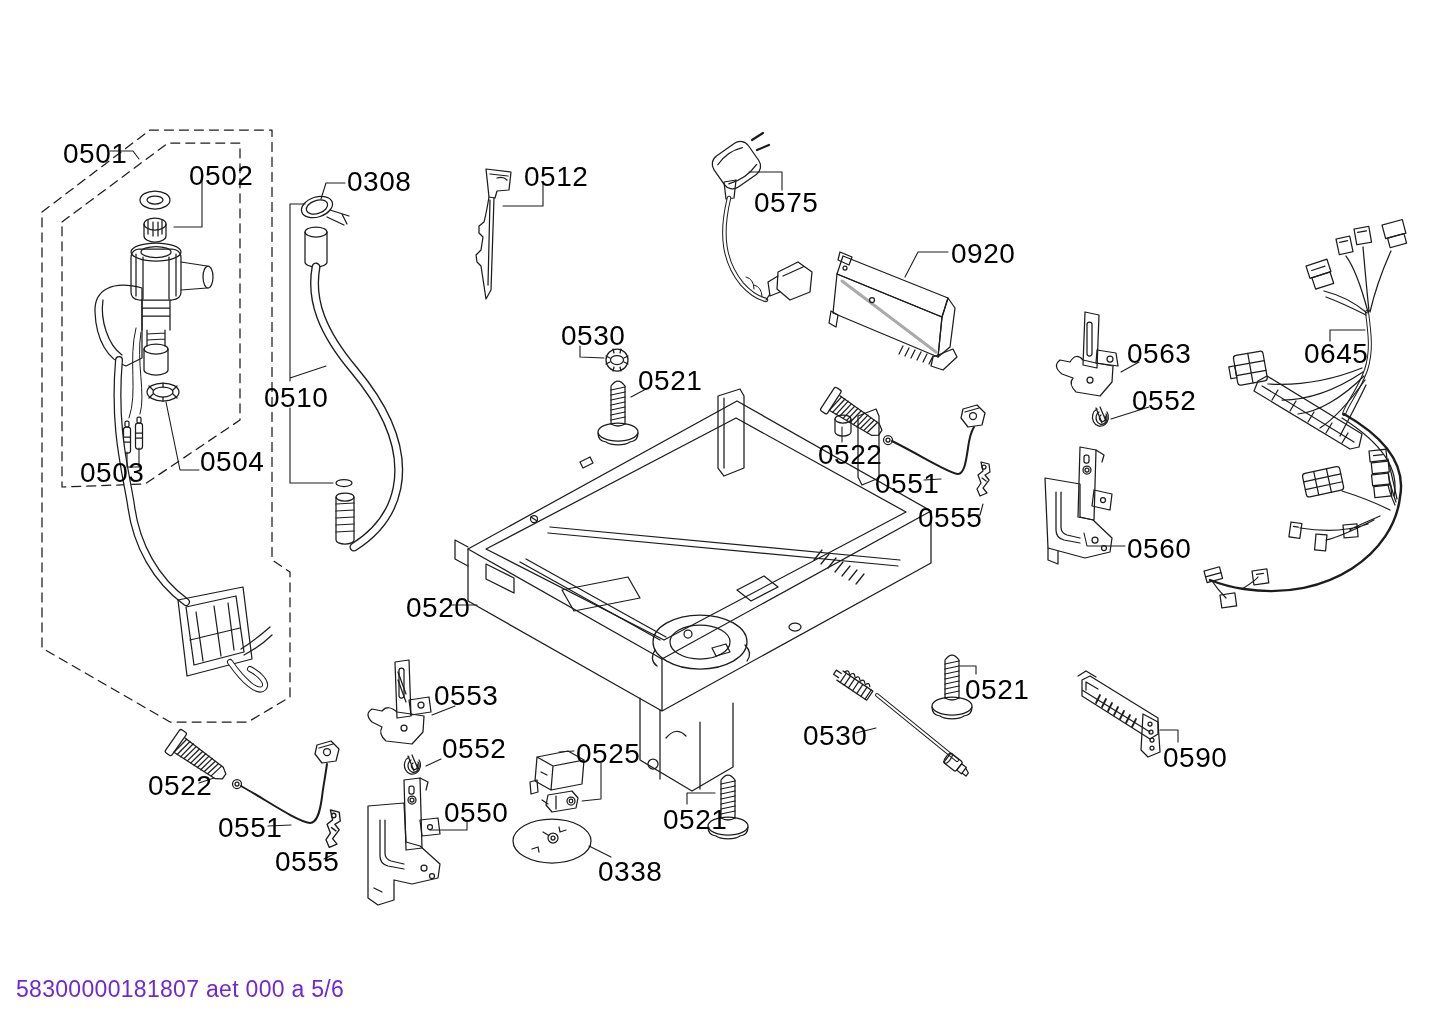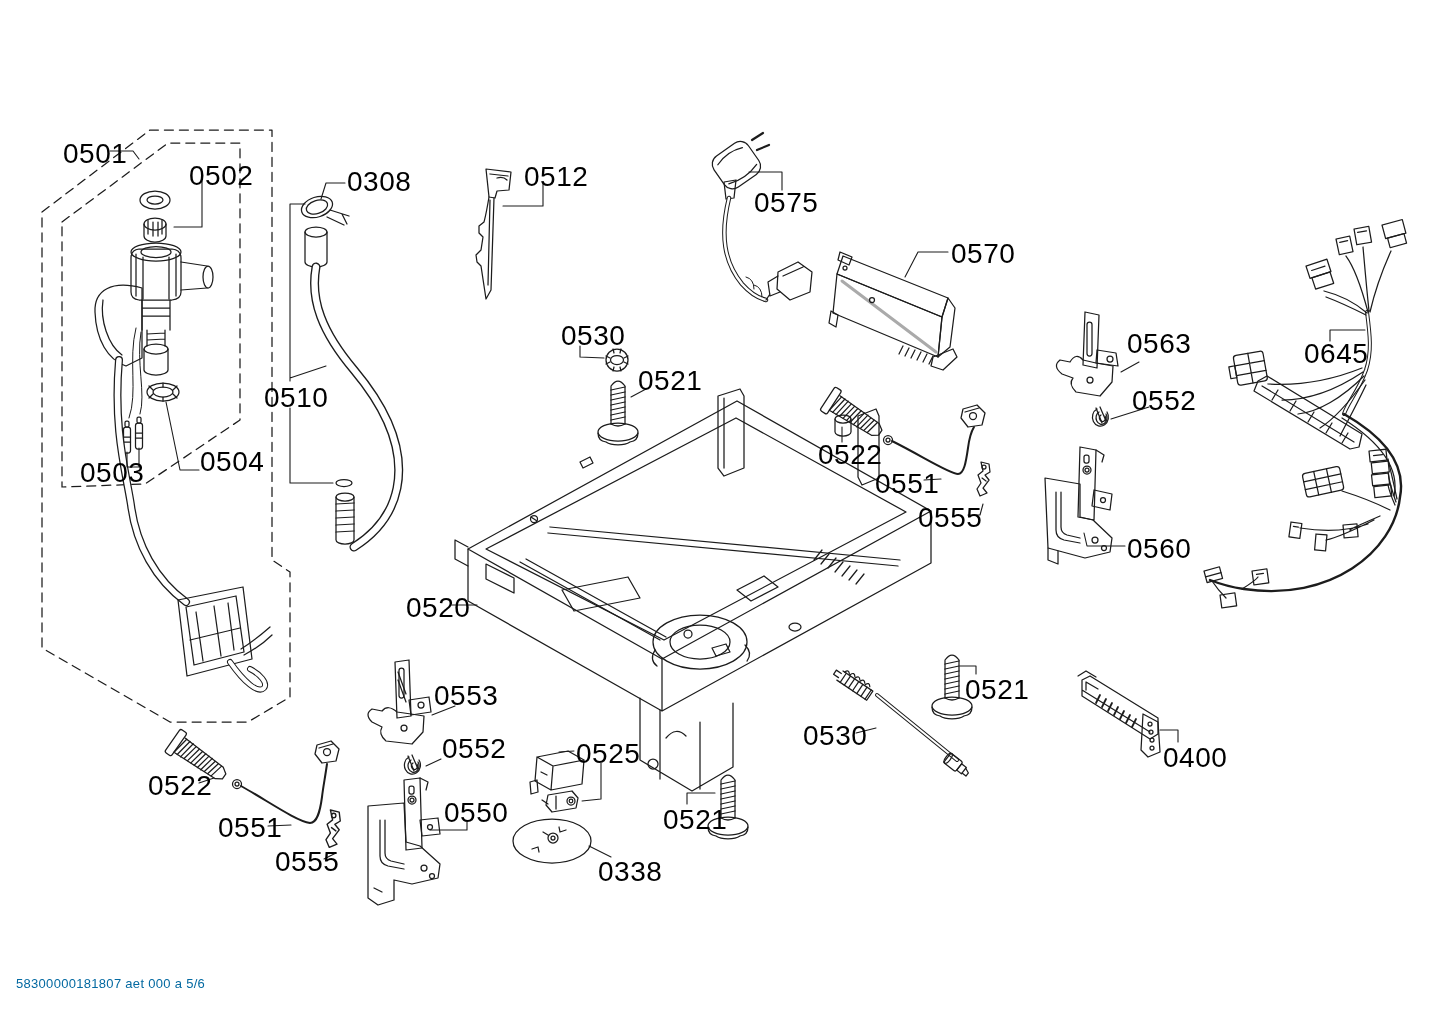--- a/index.html
+++ b/index.html
@@ -1,21 +1,21 @@
 <!DOCTYPE html>
 <html><head>
 <meta charset="utf-8">
 <style>
   html,body{margin:0;padding:0;background:#fff;}
   .page{position:relative;width:1442px;height:1019px;background:#fff;overflow:hidden;
         font-family:"Liberation Sans",sans-serif;}
   .art{position:absolute;left:0;top:0;}
   .callout{position:absolute;font-size:28px;line-height:1;color:#000;white-space:nowrap;
            letter-spacing:.5px;font-family:"Liberation Sans",sans-serif;}
-  .footer{position:absolute;left:16px;top:976px;font-size:13px;letter-spacing:.3px;color:#0369a1;
+  .footer{position:absolute;left:16px;top:976px;font-size:23px;letter-spacing:.3px;color:#6d28d9;
           font-family:"Liberation Sans",sans-serif;}
 </style>
 </head>
 <body>
 
 <div class="page">
 
 <svg class="art" width="1442" height="1019" viewBox="0 0 1442 1019">
   <defs>
     <g id="spring">
@@ -405,37 +405,37 @@
 <div class="callout" style="left:63px;top:140px">0501</div>
 <div class="callout" style="left:189px;top:162px">0502</div>
 <div class="callout" style="left:80px;top:459px">0503</div>
 <div class="callout" style="left:200px;top:448px">0504</div>
 <div class="callout" style="left:347px;top:168px">0308</div>
 <div class="callout" style="left:264px;top:384px">0510</div>
 <div class="callout" style="left:524px;top:163px">0512</div>
 <div class="callout" style="left:561px;top:322px">0530</div>
 <div class="callout" style="left:638px;top:367px">0521</div>
 <div class="callout" style="left:754px;top:189px">0575</div>
-<div class="callout" style="left:951px;top:240px">0570</div>
-<div class="callout" style="left:1127px;top:330px">0563</div>
+<div class="callout" style="left:951px;top:240px">0920</div>
+<div class="callout" style="left:1127px;top:340px">0563</div>
 <div class="callout" style="left:1132px;top:387px">0552</div>
 <div class="callout" style="left:818px;top:441px">0522</div>
 <div class="callout" style="left:875px;top:470px">0551</div>
 <div class="callout" style="left:918px;top:504px">0555</div>
 <div class="callout" style="left:1127px;top:535px">0560</div>
 <div class="callout" style="left:1304px;top:340px">0645</div>
 <div class="callout" style="left:406px;top:594px">0520</div>
 <div class="callout" style="left:434px;top:682px">0553</div>
 <div class="callout" style="left:442px;top:735px">0552</div>
 <div class="callout" style="left:444px;top:799px">0550</div>
 <div class="callout" style="left:148px;top:772px">0522</div>
 <div class="callout" style="left:218px;top:814px">0551</div>
 <div class="callout" style="left:275px;top:848px">0555</div>
 <div class="callout" style="left:576px;top:740px">0525</div>
 <div class="callout" style="left:598px;top:858px">0338</div>
 <div class="callout" style="left:663px;top:806px">0521</div>
 <div class="callout" style="left:803px;top:722px">0530</div>
 <div class="callout" style="left:965px;top:676px">0521</div>
-<div class="callout" style="left:1163px;top:744px">0400</div>
+<div class="callout" style="left:1163px;top:744px">0590</div>
 
 <div class="footer">58300000181807 aet 000 a 5/6</div>
 
 </div>
 
 </body></html>

